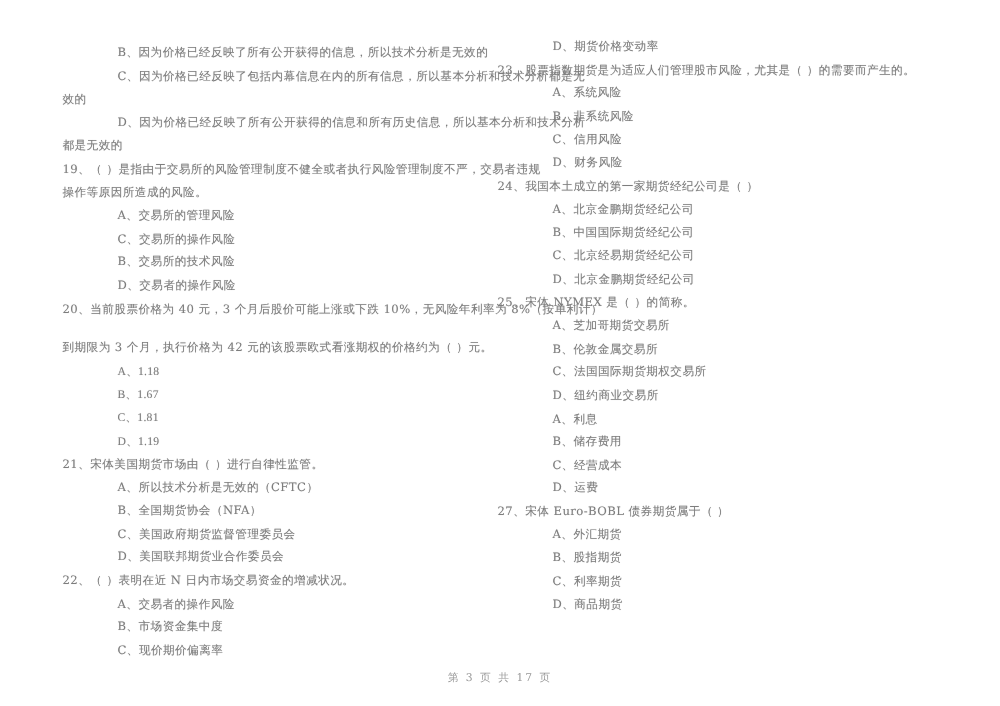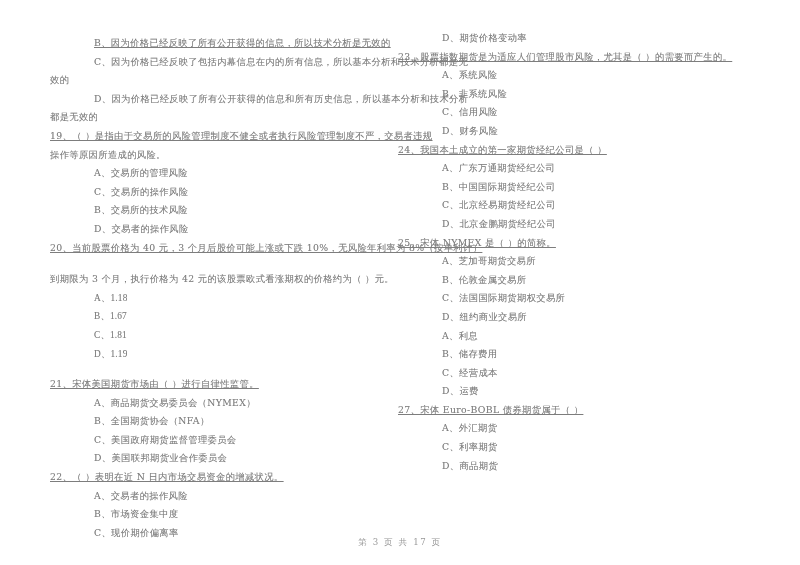--- a/index.html
+++ b/index.html
@@ -53,21 +53,20 @@
     line-height: 18.6px;
     letter-spacing: 0.35px;
     white-space: nowrap;
     color: #6a6a6a;
     text-shadow: 0 0 0.6px rgba(120,120,120,0.45);
   }
 
   
   .q-stem {
     text-indent: 0;
-    text-decoration: underline;
   }
   
   .q-cont {
     text-indent: 0;
   }
   
   .opt {
     text-indent: 22px;
   }
   .opt-wrap {
@@ -108,54 +107,55 @@
       <div class="line opt">A、交易所的管理风险</div>
       <div class="line opt">C、交易所的操作风险</div>
       <div class="line opt">B、交易所的技术风险</div>
       <div class="line opt">D、交易者的操作风险</div>
       <div class="line q-stem" style="margin-left:-22px;">20、当前股票价格为 40 元，3 个月后股价可能上涨或下跌 10%，无风险年利率为 8%（按单利计）</div>
       <div class="line q-cont" style="margin-left:-22px;margin-top:13px;">到期限为 3 个月，执行价格为 42 元的该股票欧式看涨期权的价格约为（        ）元。</div>
       <div class="line opt latin">A、1.18</div>
       <div class="line opt latin">B、1.67</div>
       <div class="line opt latin">C、1.81</div>
       <div class="line opt latin">D、1.19</div>
-      <div class="line q-stem" style="margin-left:-22px;margin-top:12px;">21、宋体美国期货市场由（      ）进行自律性监管。</div>
-      <div class="line opt">A、商品期货交易委员会（NYMEX）</div>
+      <div class="line q-stem" style="margin-left:-22px;">21、宋体美国期货市场由（      ）进行自律性监管。</div>
+      <div class="line opt">A、所以技术分析是无效的（CFTC）</div>
       <div class="line opt">B、全国期货协会（NFA）</div>
       <div class="line opt">C、美国政府期货监督管理委员会</div>
       <div class="line opt">D、美国联邦期货业合作委员会</div>
       <div class="line q-stem" style="margin-left:-22px;">22、（       ）表明在近 N 日内市场交易资金的增减状况。</div>
       <div class="line opt">A、交易者的操作风险</div>
       <div class="line opt">B、市场资金集中度</div>
       <div class="line opt">C、现价期价偏离率</div>
     </div>
 
     <div class="col col-right">
       <div class="line opt">D、期货价格变动率</div>
       <div class="line q-stem" style="margin-left:-22px;">23、股票指数期货是为适应人们管理股市风险，尤其是（      ）的需要而产生的。</div>
       <div class="line opt">A、系统风险</div>
       <div class="line opt">B、非系统风险</div>
       <div class="line opt">C、信用风险</div>
       <div class="line opt">D、财务风险</div>
       <div class="line q-stem" style="margin-left:-22px;">24、我国本土成立的第一家期货经纪公司是（      ）</div>
-      <div class="line opt">A、广东万通期货经纪公司</div>
+      <div class="line opt">A、北京金鹏期货经纪公司</div>
       <div class="line opt">B、中国国际期货经纪公司</div>
       <div class="line opt">C、北京经易期货经纪公司</div>
       <div class="line opt">D、北京金鹏期货经纪公司</div>
       <div class="line q-stem" style="margin-left:-22px;">25、宋体 NYMEX 是（      ）的简称。</div>
       <div class="line opt">A、芝加哥期货交易所</div>
       <div class="line opt">B、伦敦金属交易所</div>
       <div class="line opt">C、法国国际期货期权交易所</div>
       <div class="line opt">D、纽约商业交易所</div>
       <div class="line opt">A、利息</div>
       <div class="line opt">B、储存费用</div>
       <div class="line opt">C、经营成本</div>
       <div class="line opt">D、运费</div>
       <div class="line q-stem" style="margin-left:-22px;">27、宋体 Euro-BOBL 债券期货属于（      ）</div>
       <div class="line opt">A、外汇期货</div>
+      <div class="line opt">B、股指期货</div>
       <div class="line opt">C、利率期货</div>
       <div class="line opt">D、商品期货</div>
     </div>
 
   </div>
 
   <div class="footer">第 3 页 共 17 页</div>
 </div>
 
 </body></html>

